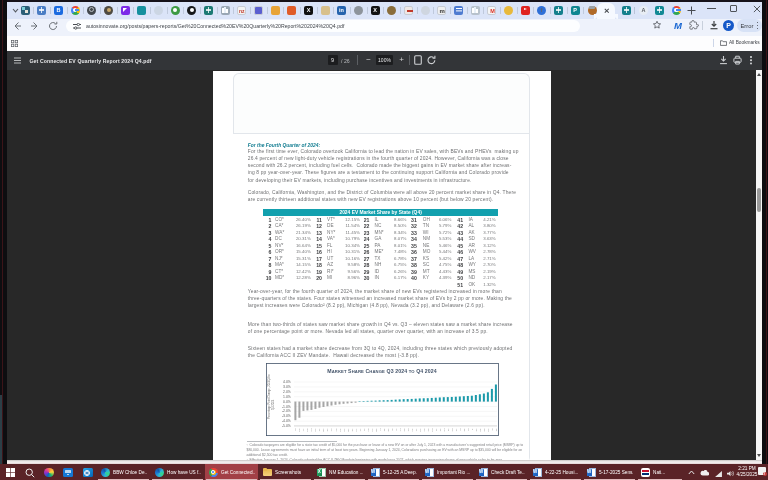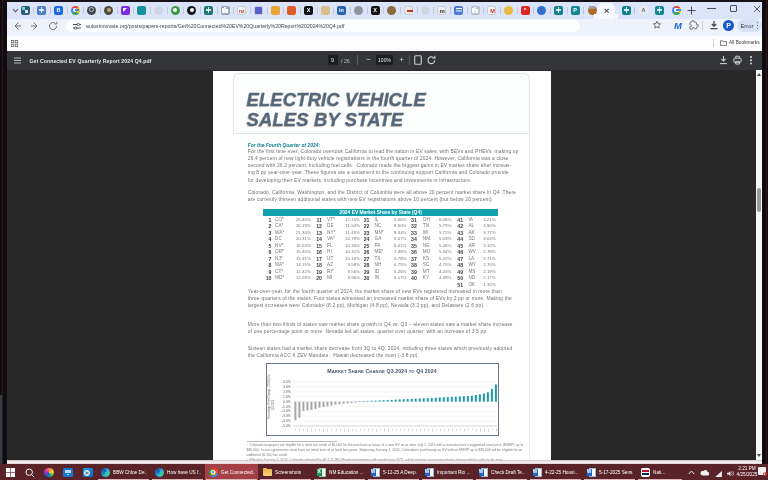--- a/index.html
+++ b/index.html
@@ -238,21 +238,20 @@
     <path d="M1.2 9 H8.8" stroke="#cdcfd2" stroke-width="1.2"></path>
   </svg>
 <svg class="abs" style="left:733px;top:55px" width="9" height="10" viewBox="0 0 10 10">
     <rect x="1" y="3" width="8" height="4.6" rx="0.8" fill="none" stroke="#cdcfd2" stroke-width="1.1"></rect>
     <path d="M3 3 V0.8 H7 V3 M3 6.5 H7 V9.5 H3 Z" fill="none" stroke="#cdcfd2" stroke-width="1.1"></path>
   </svg>
 <div class="abs" style="left:750px;top:56px;width:1.6px;height:1.6px;background:#cdcfd2;border-radius:50%;box-shadow:0 3.2px 0 #cdcfd2,0 6.4px 0 #cdcfd2;"></div>
 <div class="abs" id="page" style="left:213px;top:70.5px;width:338px;height:390px;background:#ffffff;">
 <div class="abs" style="left:19.5px;top:2.5px;width:297px;height:390px;border:0.8px solid #e2e6eb;border-radius:6px;border-bottom:none;background:#fcfdfd;"></div>
 <div class="abs" style="left:20.3px;top:62.5px;width:295.4px;height:329px;background:#ffffff;border-top:0.8px solid #e2e6eb;"></div>
-<div class="abs nw" style="left:33.5px;top:19.9px;font-size:18.5px;line-height:19.4px;font-weight:bold;font-style:italic;color:#54687d;letter-spacing:0.1px;-webkit-text-stroke:0.3px #54687d;text-shadow:-1px 1px 0 rgba(205,180,150,0.6);">ELECTRIC VEHICLE<br>SALES BY STATE</div>
 <div class="abs nw" style="left:34.8px;top:71.4px;font-size:4.9px;line-height:7px;font-weight:bold;font-style:italic;color:#117c90;">For the Fourth Quarter of 2024:</div>
 <div style="position:absolute;left:34.8px;white-space:nowrap;font-size:4.9px;line-height:7.03px;color:#6f7072;letter-spacing:0.16px;top:77.9px;">For the first time ever, Colorado overtook California to lead the nation in EV sales, with BEVs and PHEVs&nbsp; making up<br>26.4 percent of new light-duty vehicle registrations in the fourth quarter of 2024. However, California was a close<br>second with 26.2 percent, including fuel cells.&nbsp; Colorado made the biggest gains in EV market share after increas-<br>ing 8 pp year-over-year. These figures are a testament to the continuing support California and Colorado provide<br>for developing their EV markets, including purchase incentives and investments in infrastructure.</div>
 <div style="position:absolute;left:34.8px;white-space:nowrap;font-size:4.9px;line-height:7.03px;color:#6f7072;letter-spacing:0.16px;top:118.6px;">Colorado, California, Washington, and the District of Columbia were all above 20 percent market share in Q4. There<br>are currently thirteen additional states with new EV registrations above 10 percent (but below 20 percent).</div>
 <div class="abs" style="left:50.3px;top:138.5px;width:234.6px;height:7.4px;background:#12a0ae;color:#fff;font-size:4.9px;font-weight:bold;text-align:center;line-height:7.6px;">2024 EV Market Share by State (Q4)</div>
 <div class="abs nw" style="left:48.5px;top:146.0px;width:10px;text-align:right;font-size:5.2px;line-height:6.5px;font-weight:bold;color:#3e3f41;">1</div>
 <div class="abs nw" style="left:62.0px;top:146.0px;font-size:4.7px;line-height:6.5px;color:#77787a;">CO*</div>
 <div class="abs nw" style="left:79.8px;top:146.0px;width:18px;text-align:right;font-size:4.4px;line-height:6.5px;color:#77787a;">26.40%</div>
 <div class="abs nw" style="left:48.5px;top:152.5px;width:10px;text-align:right;font-size:5.2px;line-height:6.5px;font-weight:bold;color:#3e3f41;">2</div>
 <div class="abs nw" style="left:62.0px;top:152.5px;font-size:4.7px;line-height:6.5px;color:#77787a;">CA*</div>
 <div class="abs nw" style="left:79.8px;top:152.5px;width:18px;text-align:right;font-size:4.4px;line-height:6.5px;color:#77787a;">26.19%</div>

